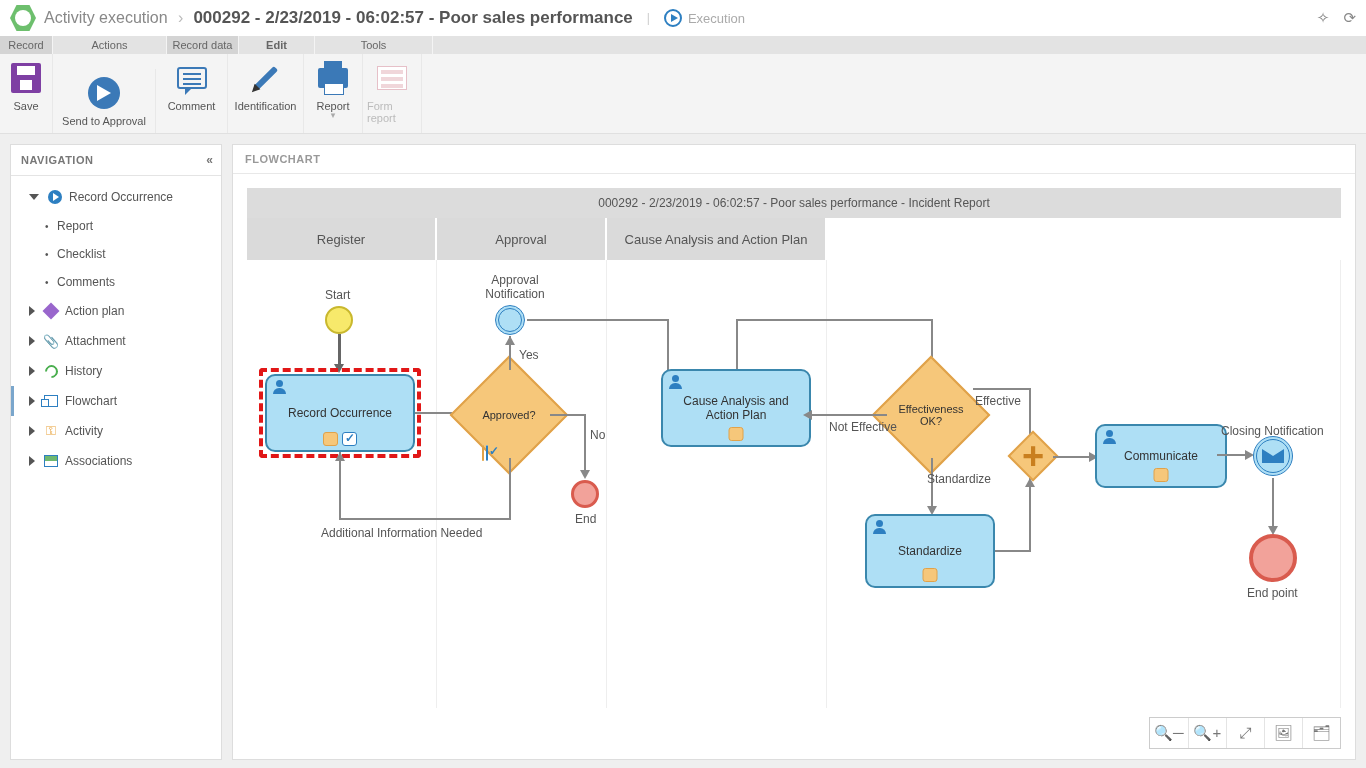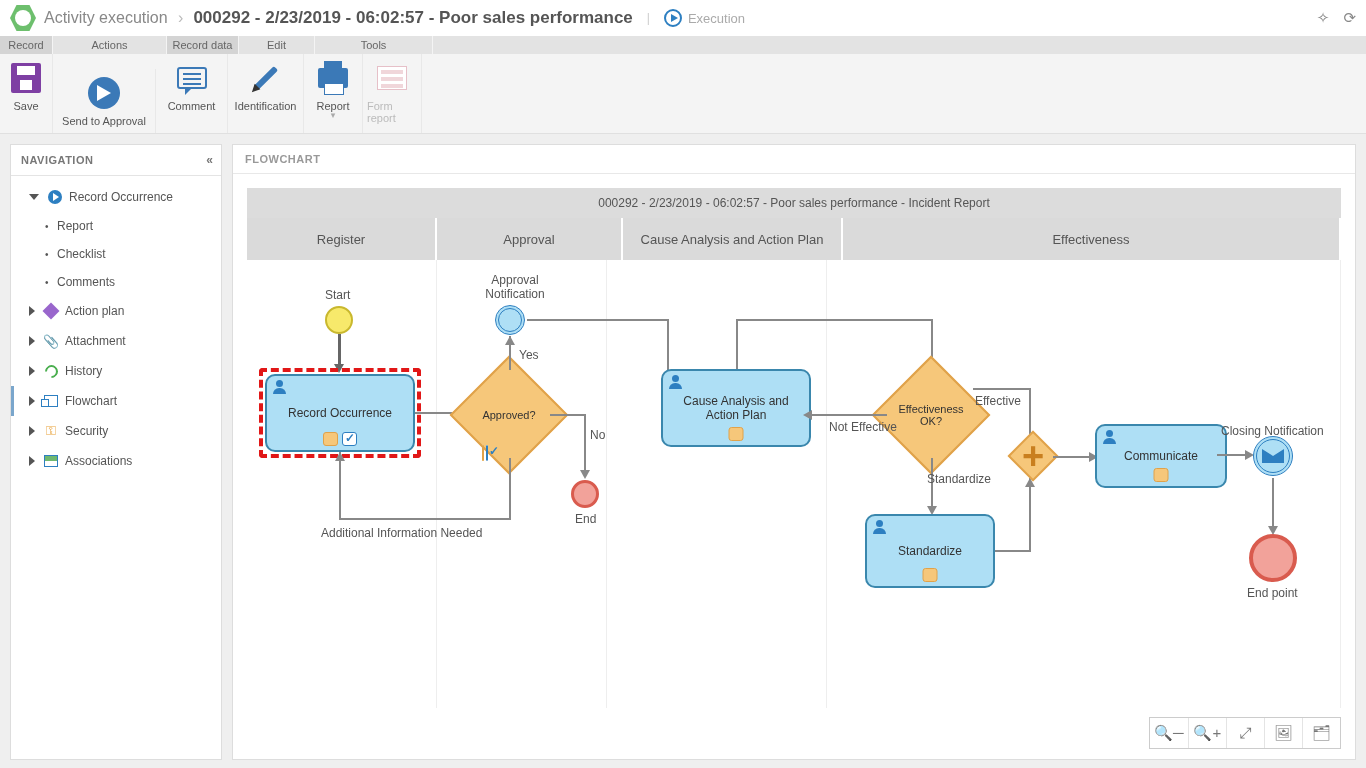--- a/index.html
+++ b/index.html
@@ -33,21 +33,21 @@
 #titlebar .right-icons { margin-left: auto; display: flex; gap: 14px; color: #888; font-size: 15px; }
 
 
 #ribbon-groups {
   display: flex; background: #e3e3e3; font-size: 11px; color: #666;
 }
 #ribbon-groups .grp { padding: 3px 0; text-align: center; border-right: 1px solid #f4f4f4; }
 #ribbon-groups .grp.g-record  { width: 53px; background: #d4d4d4; }
 #ribbon-groups .grp.g-actions { width: 114px; }
 #ribbon-groups .grp.g-rdata   { width: 72px; background: #d4d4d4; }
-#ribbon-groups .grp.g-edit    { width: 76px; }
+#ribbon-groups .grp.g-edit    { width: 76px; font-weight: bold; }
 #ribbon-groups .grp.g-tools   { width: 118px; }
 
 #ribbon-buttons {
   display: flex; background: #f4f4f4; border-bottom: 1px solid #e0e0e0;
 }
 .ribbtn {
   display: flex; flex-direction: column; align-items: center; justify-content: flex-start;
   padding: 8px 4px 6px; font-size: 11px; color: #555; cursor: pointer;
   border-right: 1px solid #e8e8e8;
 }
@@ -274,43 +274,42 @@
       <li class="active">
         <span class="caret closed"></span>
         <span class="nico">
             <span class="flow-sm"></span>
           </span>
         <span>Flowchart</span>
       </li>
       <li>
         <span class="caret closed"></span>
         <span class="nico key-sm">⚿</span>
-        <span>Security</span>
+        <span>Activity</span>
       </li>
       <li>
         <span class="caret closed"></span>
         <span class="nico">
             <span class="assoc-sm"></span>
           </span>
         <span>Associations</span>
       </li>
     </ul>
   </div>
 
   <div id="flowpane">
     <div class="hdr">FLOWCHART</div>
     <div id="canvas-wrap">
       <div id="canvas">
 
         <div class="lane-title-row">000292 - 2/23/2019 - 06:02:57 - Poor sales performance - Incident Report</div>
         <div class="lane-columns">
           <div class="lane-col" style="width:190px">Register</div>
-          <div class="lane-col" style="width:186px">Approval</div>
+          <div class="lane-col" style="width:170px">Approval</div>
           <div class="lane-col" style="width:220px">Cause Analysis and Action Plan</div>
-          <div class="lane-col" style="flex:1">Effectiveness</div>
         </div>
         <div class="lane-body">
           <div class="col" style="width:190px"></div>
           <div class="col" style="width:170px"></div>
           <div class="col" style="width:220px"></div>
           <div class="col" style="flex:1"></div>
         </div>
 
         <span class="flow-text" style="left:78px; top:100px">Start</span>
         <div class="node event start" style="left:78px; top:118px"></div>

